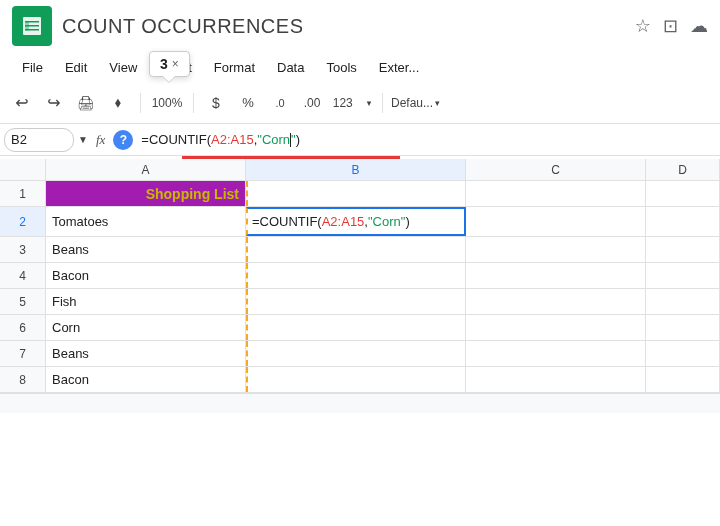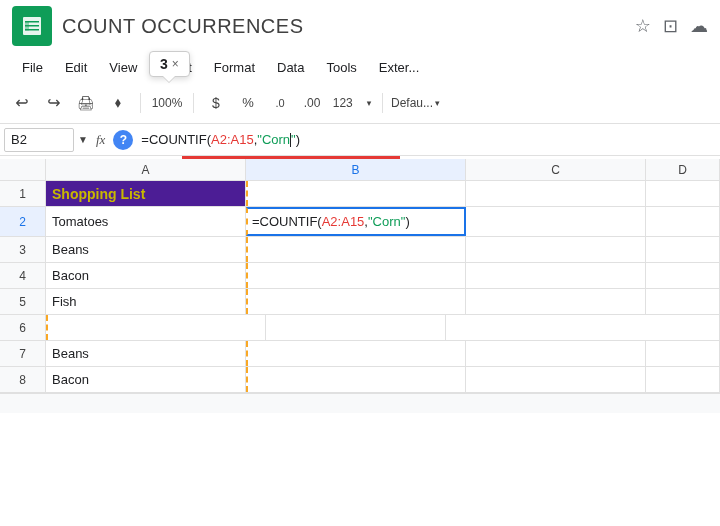--- a/index.html
+++ b/index.html
@@ -127,21 +127,21 @@
       align-items: center;
       height: 32px;
       border-bottom: 1px solid #e0e0e0;
       padding: 0 4px;
       gap: 4px;
     }
     #cell-ref-box {
       width: 70px;
       height: 24px;
       border: 1px solid #ccc;
-      border-radius: 2px;
+      border-radius: 11px;
       display: flex;
       align-items: center;
       padding: 0 6px;
       font-size: 13px;
       color: #202124;
       flex-shrink: 0;
     }
     #cell-ref-arrow {
       font-size: 10px;
       color: #444;
@@ -260,24 +260,25 @@
       overflow: hidden;
       white-space: nowrap;
     }
     .cell.col-a { width: 200px; flex-shrink: 0; }
     .cell.col-b { width: 220px; flex-shrink: 0; }
     .cell.col-c { width: 180px; flex-shrink: 0; }
     .cell.col-d { flex: 1; }
 
     
     .cell-shopping-list {
-      background: #4c1d95;
+      background: #a21caf;
       color: #c8b800;
       font-weight: bold;
       font-size: 14px;
+      justify-content: flex-end;
     }
     .cell-b2 {
       border: 2px solid #1a73e8;
       position: relative;
       padding: 0 4px;
     }
     .formula-display {
       font-size: 13px;
       display: flex;
       align-items: center;
@@ -439,20 +440,21 @@
   <div class="grid-row">
     <div class="row-num">5</div>
     <div class="cell col-a">Fish</div>
     <div class="cell col-b cell-dashed-left"></div>
     <div class="cell col-c"></div>
     <div class="cell col-d"></div>
   </div>
 
   <div class="grid-row">
     <div class="row-num">6</div>
+    <div class="cell col-a">Corn</div>
     <div class="cell col-b cell-dashed-left"></div>
     <div class="cell col-c"></div>
     <div class="cell col-d"></div>
   </div>
 
   <div class="grid-row">
     <div class="row-num">7</div>
     <div class="cell col-a">Beans</div>
     <div class="cell col-b cell-dashed-left"></div>
     <div class="cell col-c"></div>

